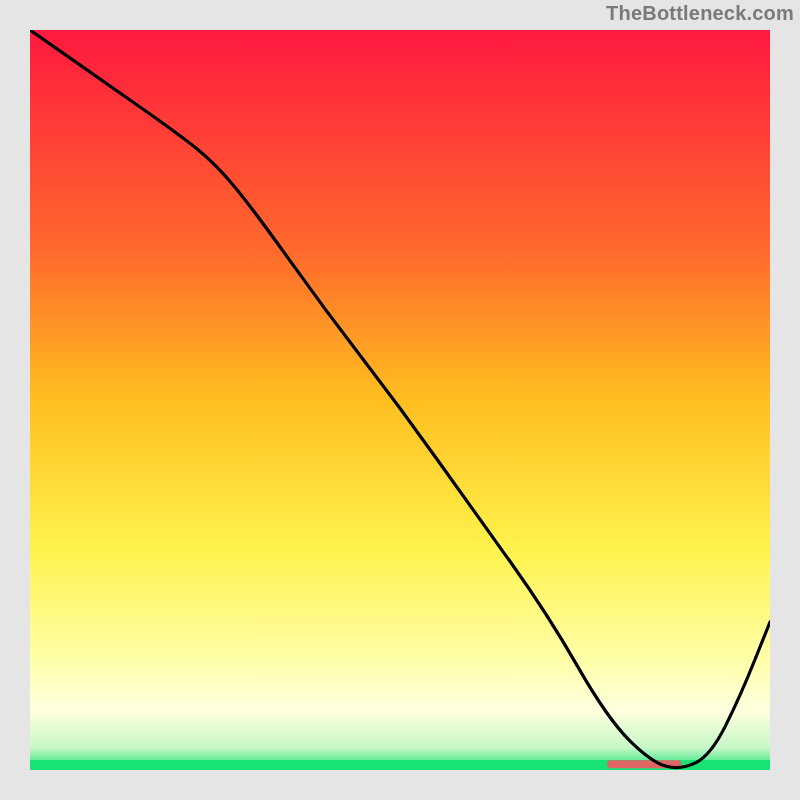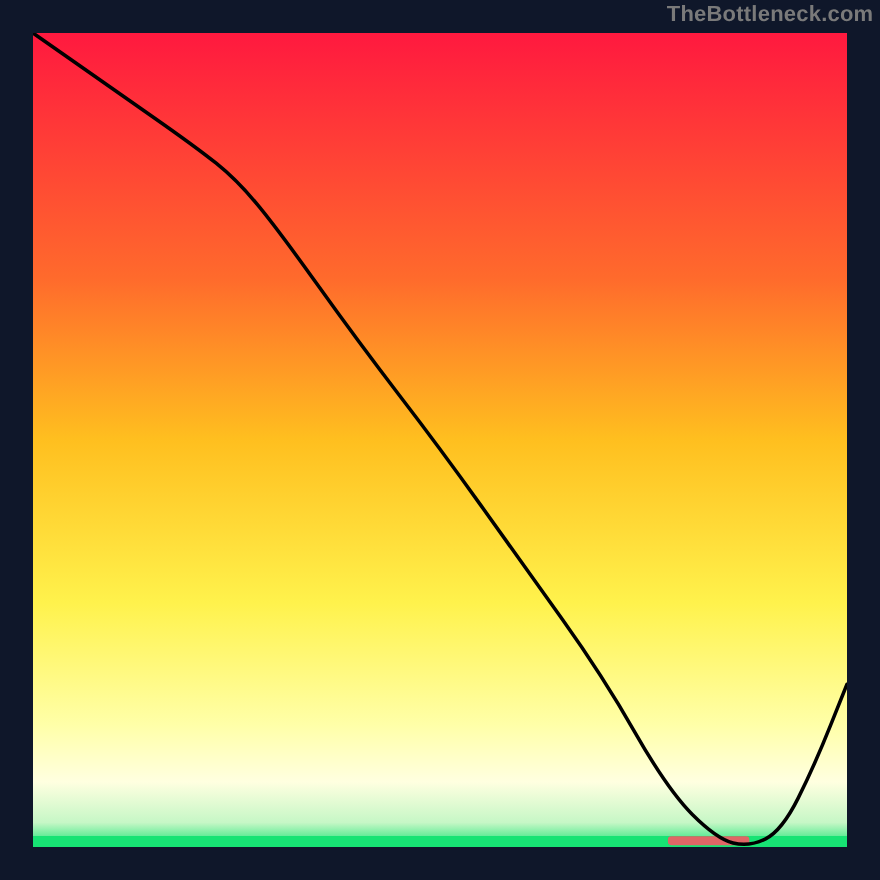--- a/index.html
+++ b/index.html
@@ -8,21 +8,21 @@
     width: 800px;
     height: 800px;
     background: #000;
     font-family: Arial, Helvetica, sans-serif;
     overflow: hidden;
   }
   .frame {
     position: relative;
     width: 800px;
     height: 800px;
-    background: #0f172a;
+    background: #e5e5e5;
   }
   .watermark {
     position: absolute;
     top: 2px;
     right: 6px;
     color: #7a7a7a;
     font-size: 20px;
     font-weight: 600;
     letter-spacing: 0.2px;
     z-index: 50;

